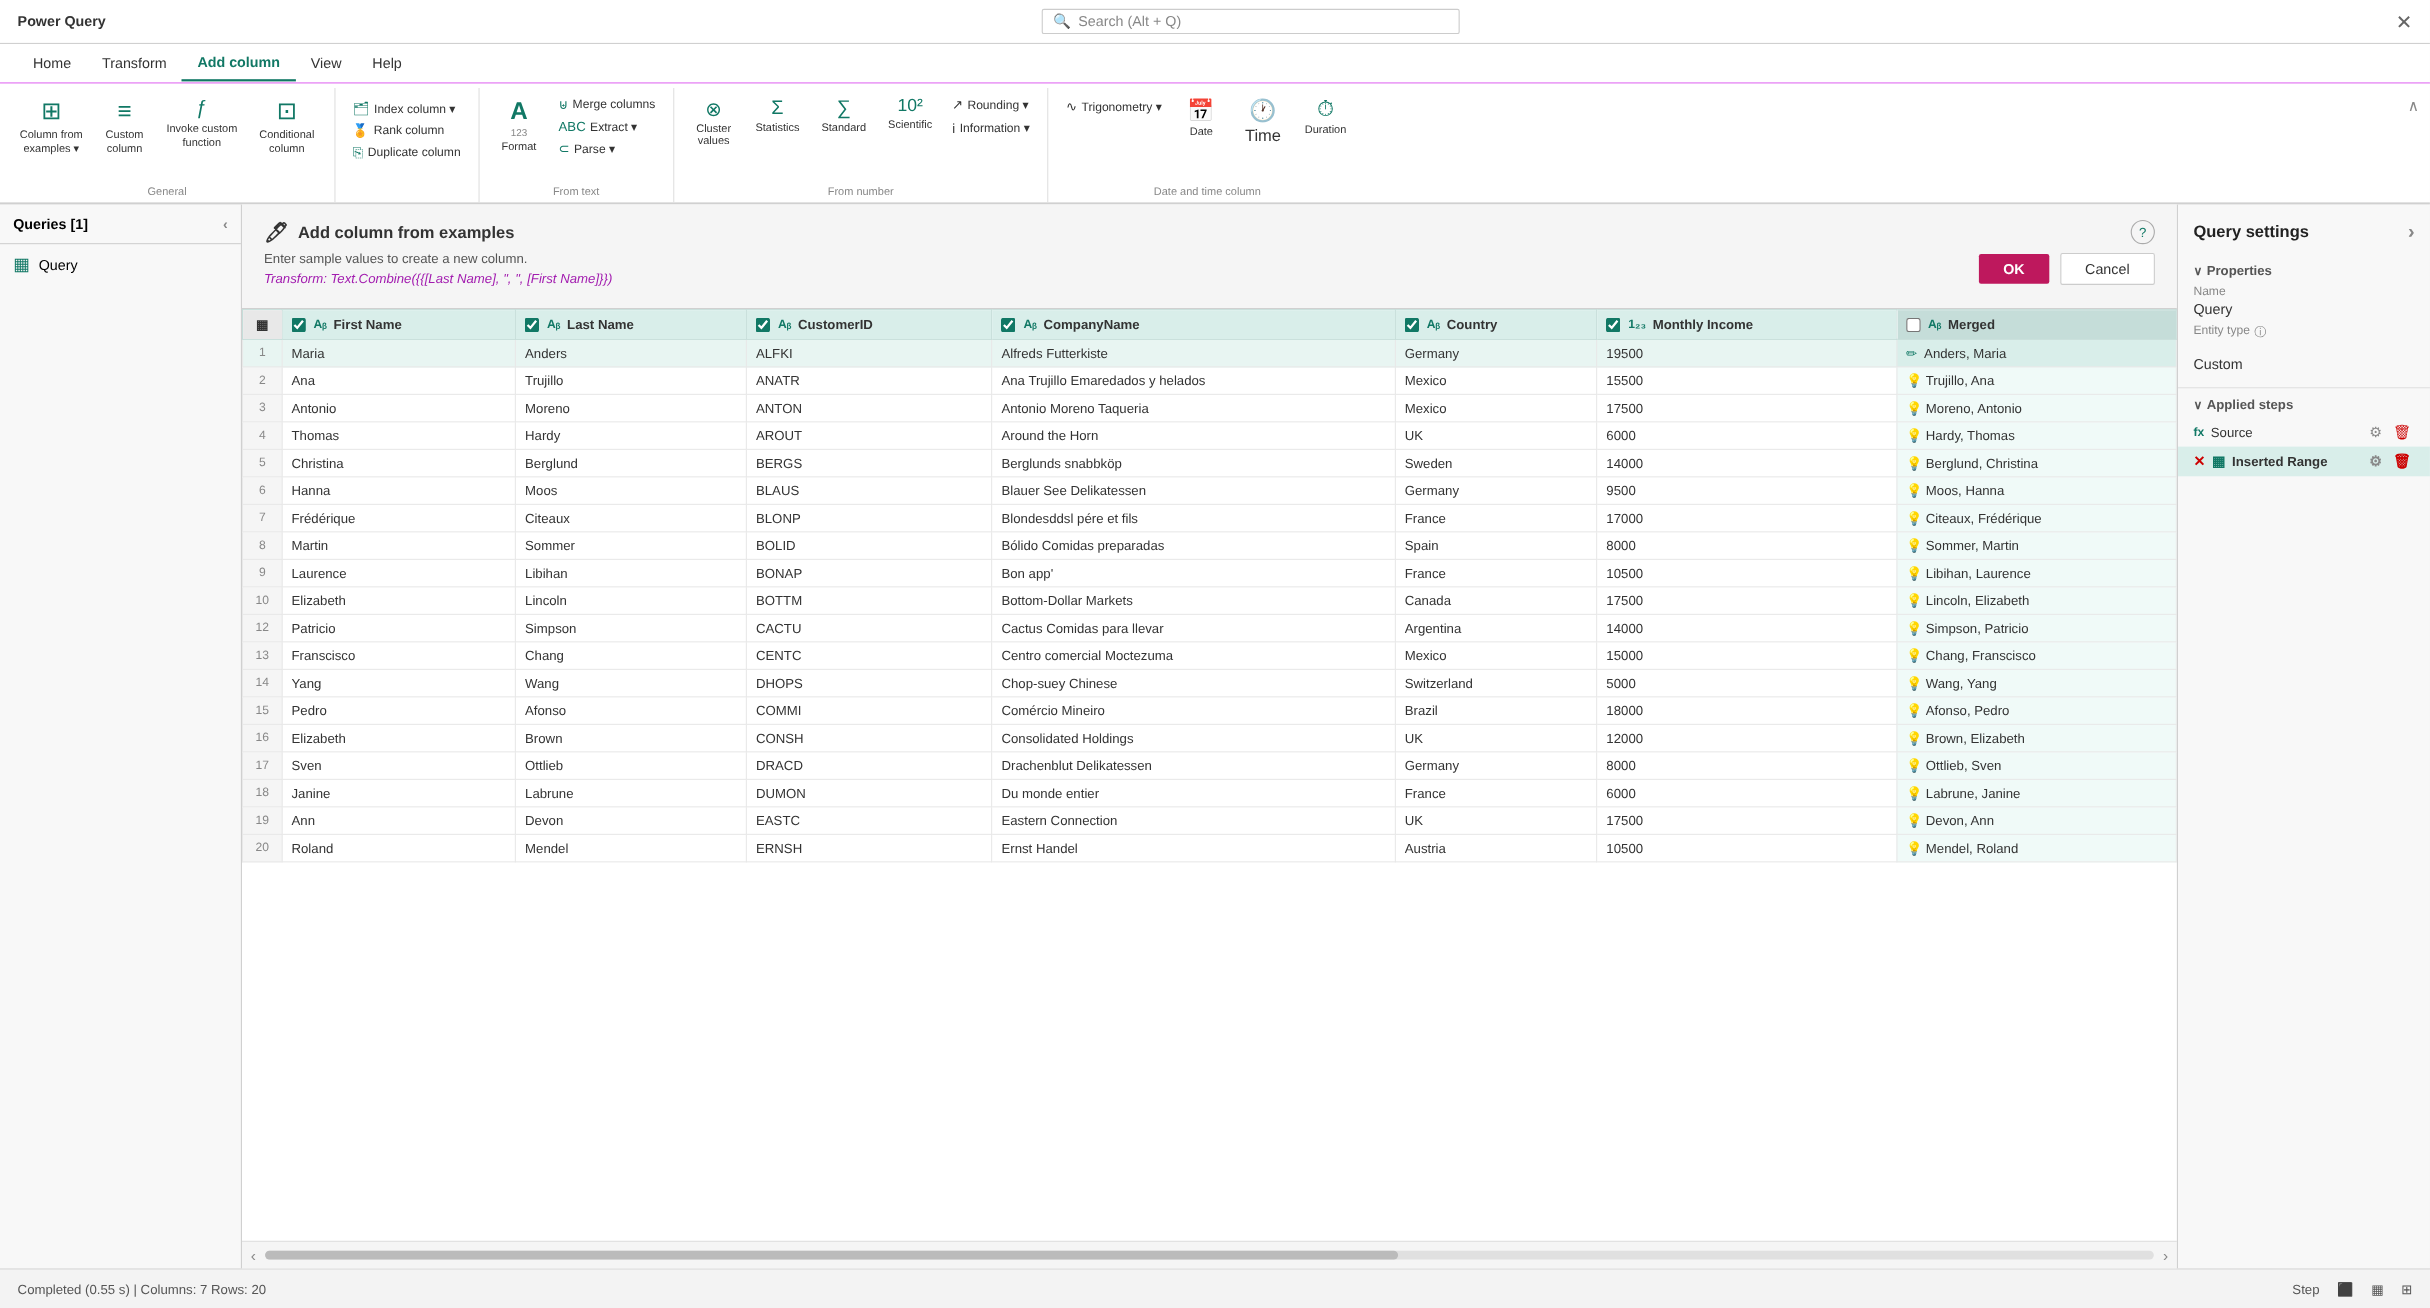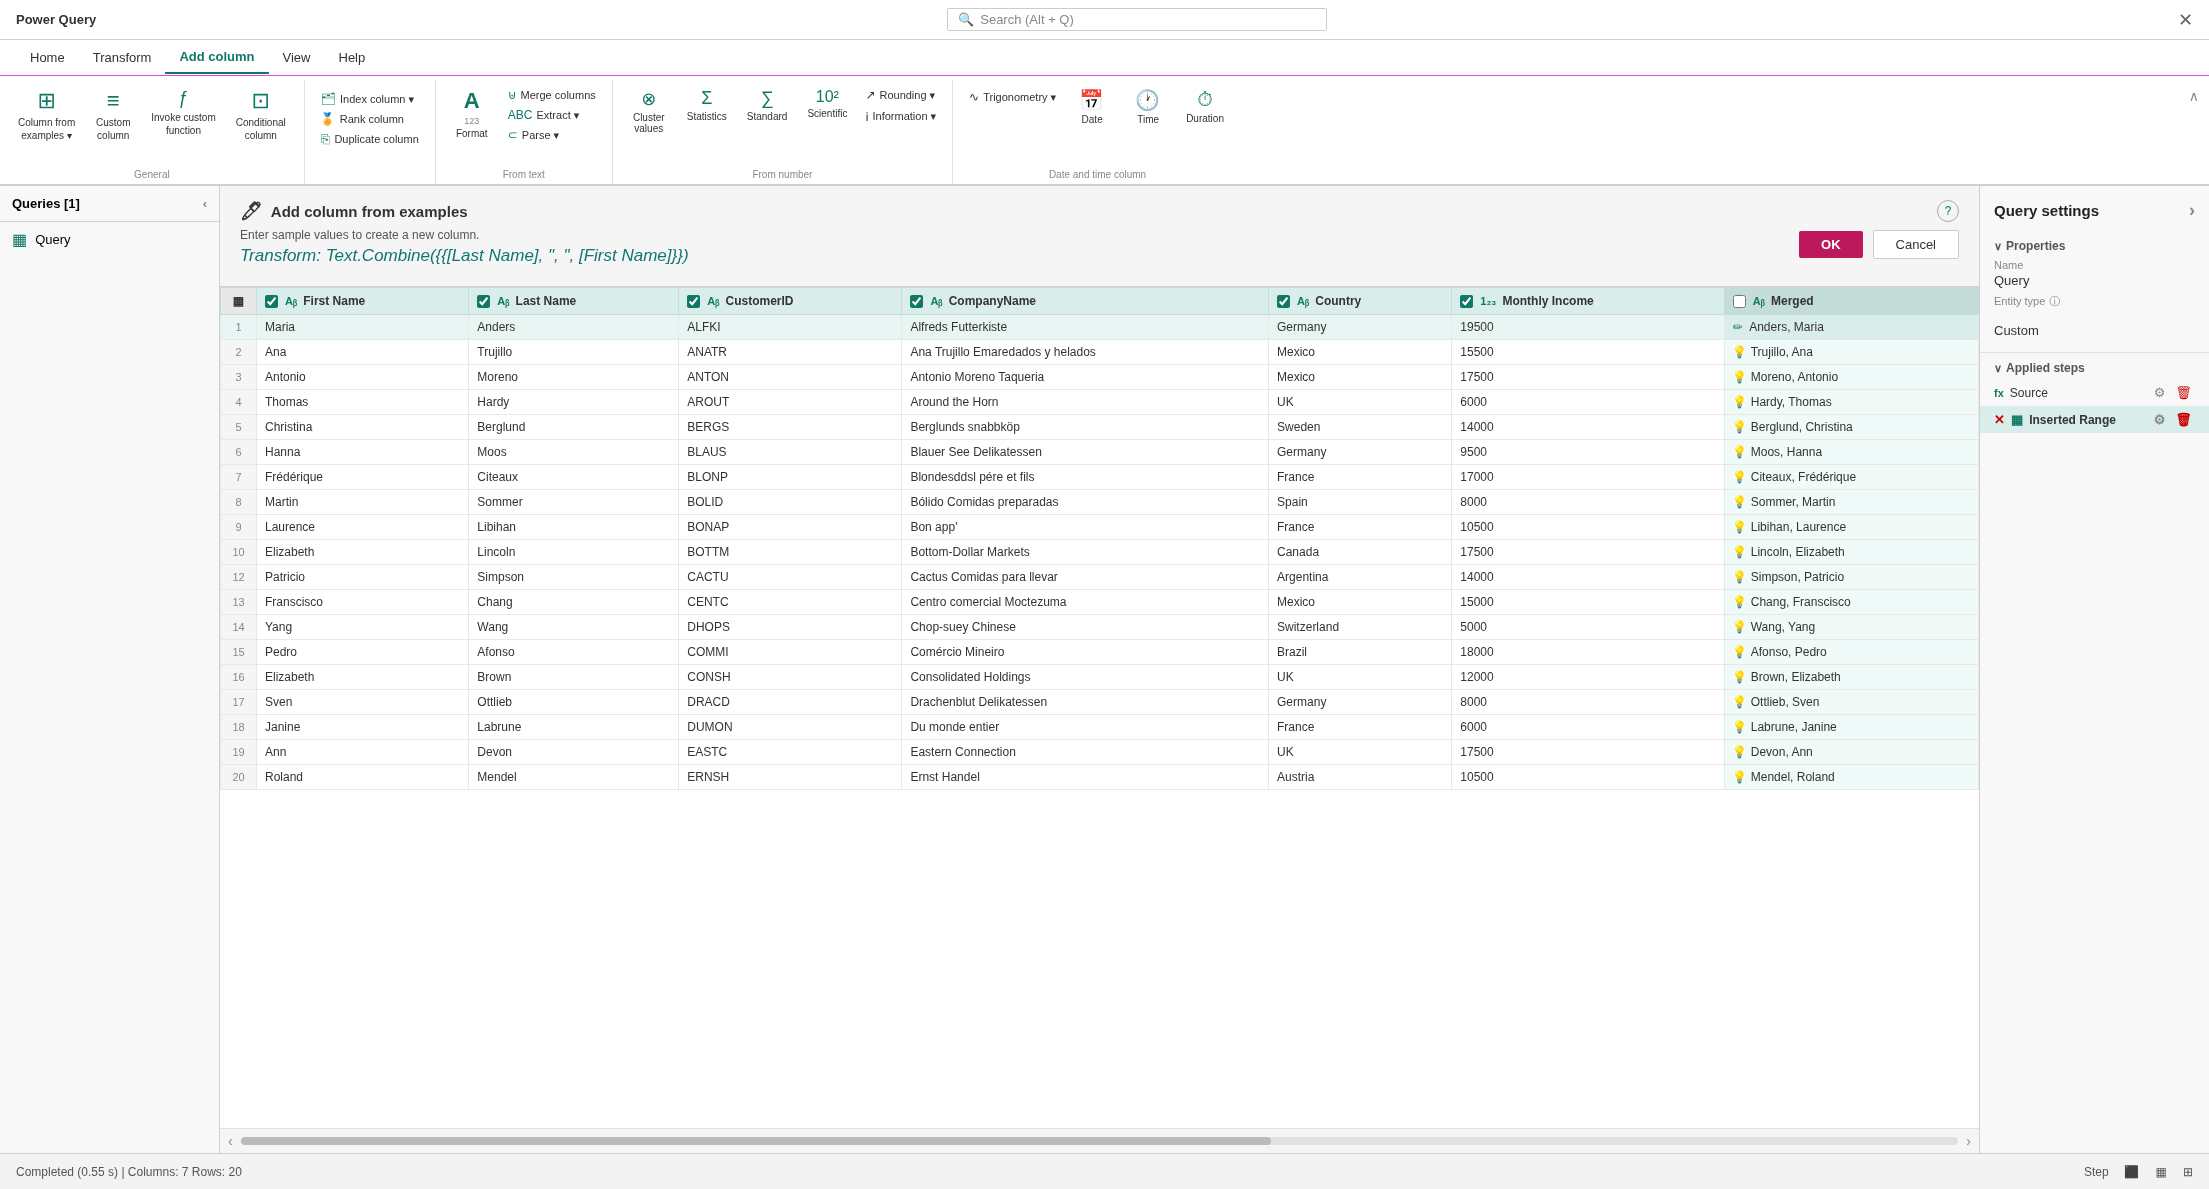--- a/index.html
+++ b/index.html
@@ -162,21 +162,21 @@
     .examples-title {
       display: flex;
       align-items: center;
       gap: 8px;
       font-size: 15px;
       font-weight: 600;
       color: #333;
       margin-bottom: 6px;
     }
     .examples-subtitle { font-size: 12px; color: #555; margin-bottom: 4px; }
-    .examples-formula { font-size: 17px; color: #0f766e; font-style: italic; margin-bottom: 10px; }
+    .examples-formula { font-size: 12px; color: #a21caf; font-style: italic; margin-bottom: 10px; }
     .examples-actions {
       display: flex;
       align-items: center;
       gap: 10px;
       justify-content: flex-end;
     }
     .btn-ok {
       background: #be185d;
       color: #fff;
       border: none;
@@ -457,21 +457,21 @@
           <span style="font-size:12px">∿</span>
           <span>Trigonometry ▾</span>
         </div>
       </div>
       <div class="ribbon-btn">
         <span class="icon" style="font-size:20px">📅</span>
         <span style="font-size:10px">Date</span>
       </div>
       <div class="ribbon-btn">
         <span class="icon" style="font-size:20px">🕐</span>
-        <span style="font-size:10px">Time</span>
+        <span style="font-size:15px">Time</span>
       </div>
       <div class="ribbon-btn">
         <span class="icon" style="font-size:20px">⏱</span>
         <span style="font-size:10px">Duration</span>
       </div>
     </div>
     <div class="ribbon-group-label">Date and time column</div>
   </div>
 
   <div style="margin-left:auto;display:flex;align-items:flex-start;padding:8px 10px;">

